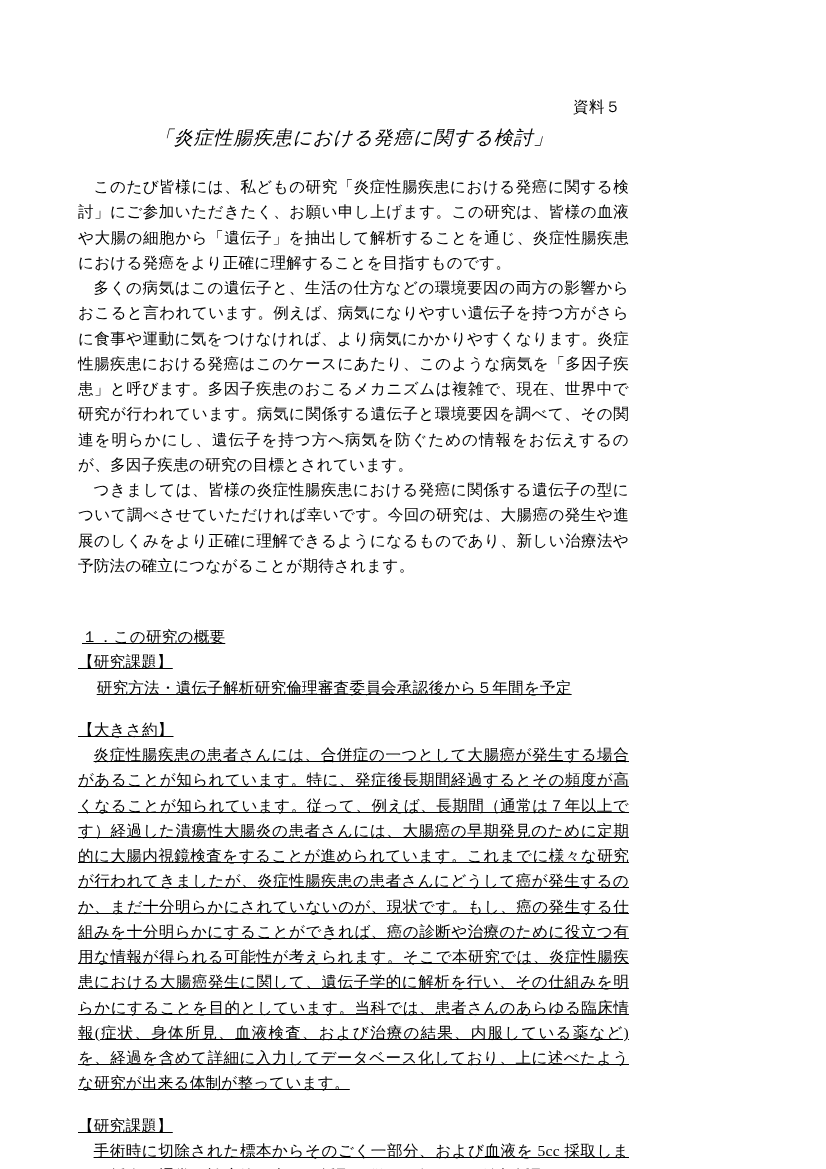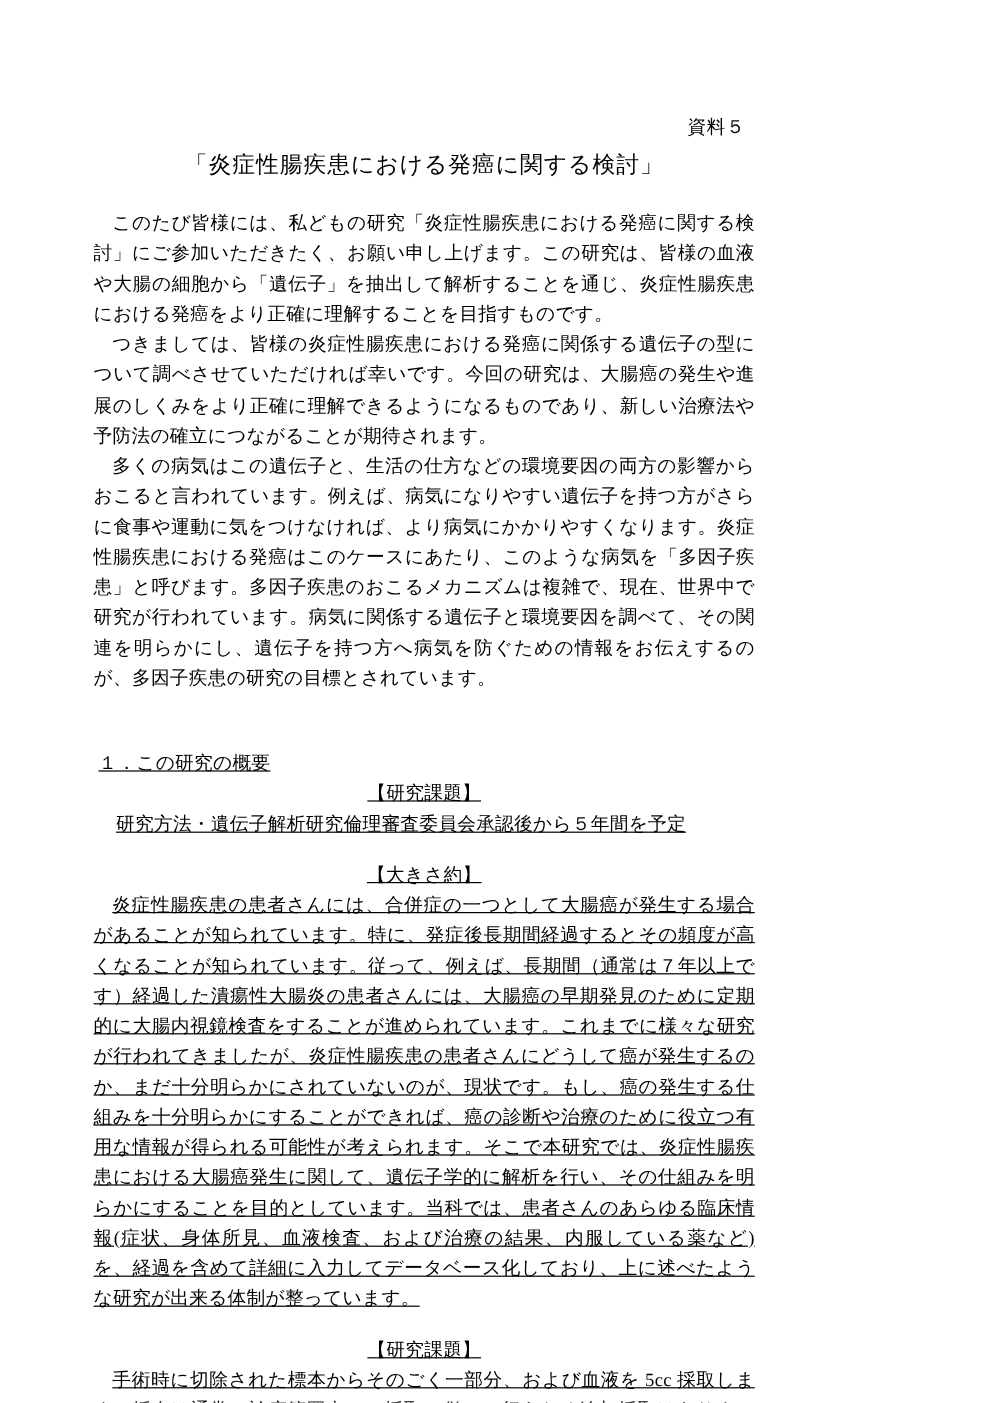--- a/index.html
+++ b/index.html
@@ -29,20 +29,21 @@
     letter-spacing: 0.5px;
     margin: 0 8px 4px 0;
   }
   .doc-title {
     text-align: center;
     font-size: 19px;
     line-height: 1.5;
     letter-spacing: 0.8px;
     margin: 6px 0 0 0;
     font-weight: normal;
+    font-style: italic;
   }
   .intro-block {
     margin-top: 22px;
   }
   p.para {
     margin: 0;
     font-size: 15.6px;
     line-height: 1.62;
     text-align: justify;
     text-justify: inter-character;
@@ -59,21 +60,20 @@
     line-height: 1.62;
     letter-spacing: 0.2px;
     margin: 0;
     padding-left: 4px;
   }
   .bracket-heading {
     font-size: 15.6px;
     line-height: 1.62;
     letter-spacing: 0.2px;
     margin: 0;
-    text-align: center;
   }
   .sub-line {
     font-size: 15.6px;
     line-height: 1.62;
     letter-spacing: 0.2px;
     margin: 0;
     padding-left: 1.2em;
   }
   .small-gap {
     height: 17px;
@@ -87,22 +87,22 @@
 <body>
 
 <div class="page">
 
   <div class="doc-number">資料５</div>
 
   <h1 class="doc-title">「炎症性腸疾患における発癌に関する検討」</h1>
 
   <div class="intro-block">
     <p class="para indent">このたび皆様には、私どもの研究「炎症性腸疾患における発癌に関する検討」にご参加いただきたく、お願い申し上げます。この研究は、皆様の血液や大腸の細胞から「遺伝子」を抽出して解析することを通じ、炎症性腸疾患における発癌をより正確に理解することを目指すものです。</p>
+    <p class="para indent">多くの病気はこの遺伝子と、生活の仕方などの環境要因の両方の影響からおこると言われています。例えば、病気になりやすい遺伝子を持つ方がさらに食事や運動に気をつけなければ、より病気にかかりやすくなります。炎症性腸疾患における発癌はこのケースにあたり、このような病気を「多因子疾患」と呼びます。多因子疾患のおこるメカニズムは複雑で、現在、世界中で研究が行われています。病気に関係する遺伝子と環境要因を調べて、その関連を明らかにし、遺伝子を持つ方へ病気を防ぐための情報をお伝えするのが、多因子疾患の研究の目標とされています。</p>
     <p class="para indent">つきましては、皆様の炎症性腸疾患における発癌に関係する遺伝子の型について調べさせていただければ幸いです。今回の研究は、大腸癌の発生や進展のしくみをより正確に理解できるようになるものであり、新しい治療法や予防法の確立につながることが期待されます。</p>
-    <p class="para indent">多くの病気はこの遺伝子と、生活の仕方などの環境要因の両方の影響からおこると言われています。例えば、病気になりやすい遺伝子を持つ方がさらに食事や運動に気をつけなければ、より病気にかかりやすくなります。炎症性腸疾患における発癌はこのケースにあたり、このような病気を「多因子疾患」と呼びます。多因子疾患のおこるメカニズムは複雑で、現在、世界中で研究が行われています。病気に関係する遺伝子と環境要因を調べて、その関連を明らかにし、遺伝子を持つ方へ病気を防ぐための情報をお伝えするのが、多因子疾患の研究の目標とされています。</p>
   </div>
 
   <div class="section-gap"></div>
 
   <div class="block">
     <p class="section-heading">１．この研究の概要</p>
     <p class="bracket-heading">【研究課題】</p>
     <p class="sub-line">研究方法・遺伝子解析研究倫理審査委員会承認後から５年間を予定</p>
   </div>
 

